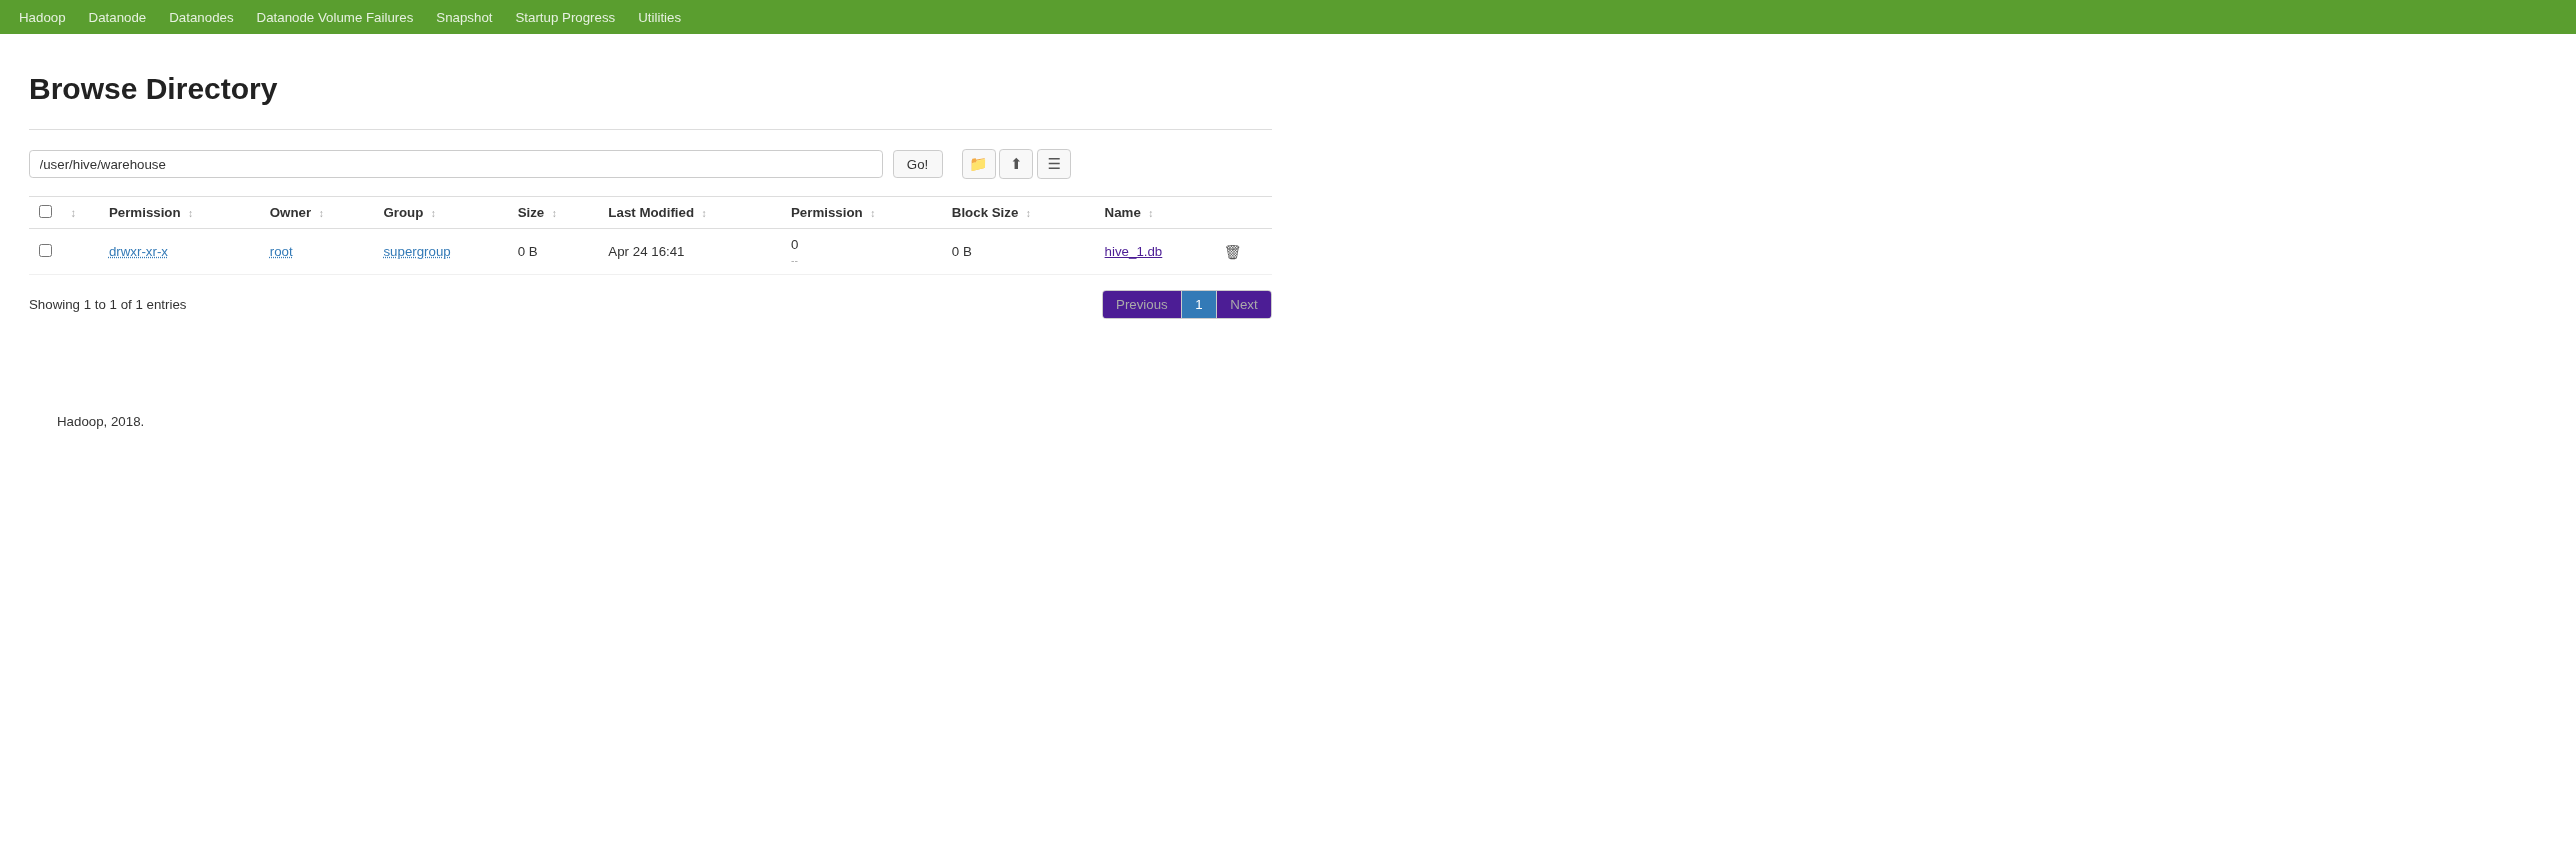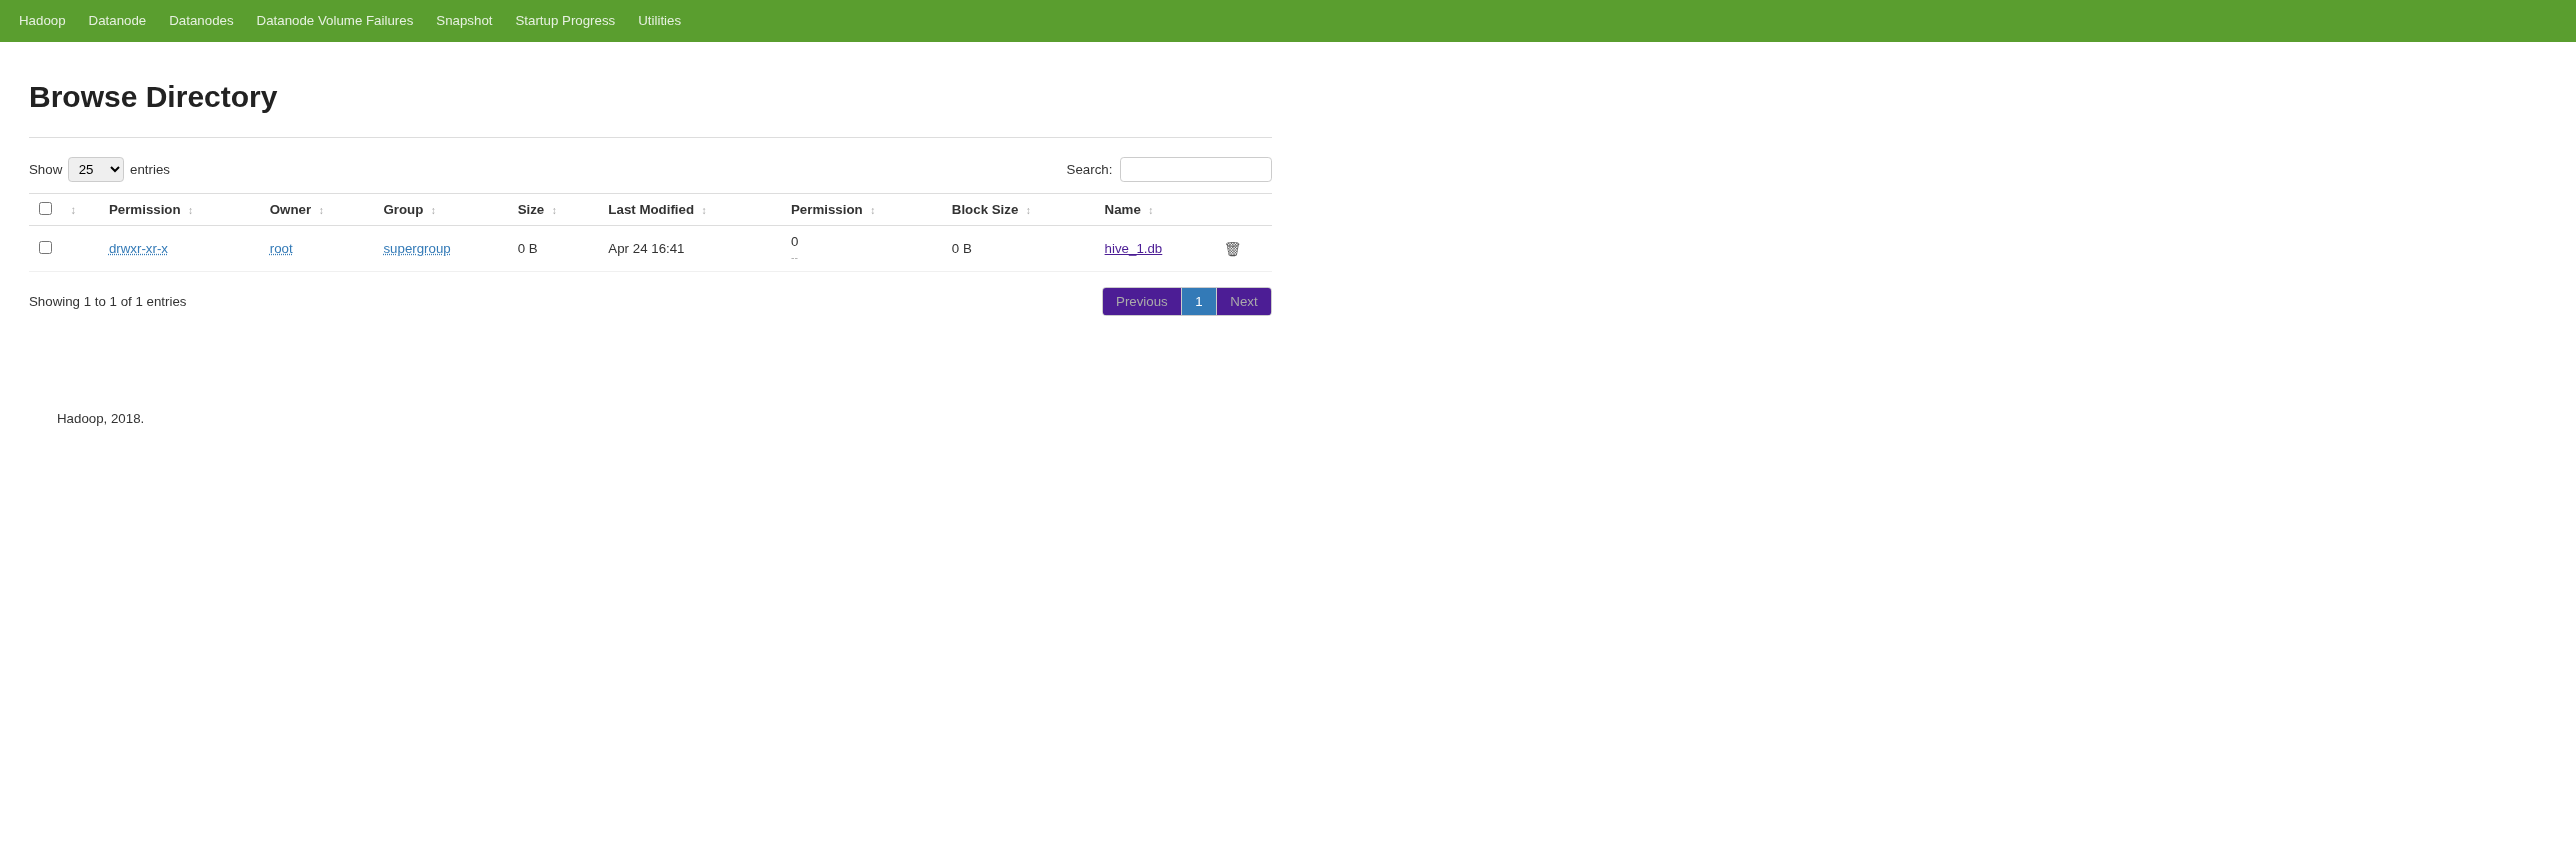--- a/index.html
+++ b/index.html
@@ -1,24 +1,24 @@
 <!DOCTYPE html>
 <html style="font-size:15px"><head>
   <meta charset="utf-8">
   <style>
     * { box-sizing: border-box; margin: 0; padding: 0; }
     body { font-family: -apple-system, BlinkMacSystemFont, "Segoe UI", Helvetica, Arial, sans-serif; font-size: 13.3px; background: #fff; color: #333; }
 
     
     .top-nav {
       background: #5a9e2f;
-      padding: 13px 19px;
-      display: flex;
-      align-items: flex-start;
-      height: 42px;
+      padding: 4px 19px;
+      display: flex;
+      align-items: center;
+      height: 34px;
       gap: 23px;
     }
     .top-nav a {
       color: rgba(255,255,255,0.85);
       text-decoration: none;
       font-size: 13.3px;
     }
 
     
     .main-content {
@@ -217,37 +217,36 @@
   <a href="#">Datanode Volume Failures</a>
   <a href="#">Snapshot</a>
   <a href="#">Startup Progress</a>
   <a href="#">Utilities</a>
 </nav>
 
 <div class="main-content">
   <h1 class="page-title">Browse Directory</h1>
   <hr class="divider">
 
-
-  <div class="controls-row">
-    <div class="show-entries">
-      <span>Show</span>
-      <select class="show-select">
-        <option value="25">25</option>
-        <option value="10">10</option>
-        <option value="50">50</option>
-        <option value="100">100</option>
-      </select>
-      <span>entries</span>
-    </div>
-    <div class="search-row">
-      <span class="search-label">Search:</span>
-      <input class="search-input" type="text" style="">
+  <div class="path-bar">
+    <input class="path-input" type="text" value="/user/hive/warehouse" style="">
+    <button class="go-btn">Go!</button>
+    <div class="icon-btns">
+      <button class="icon-btn" title="Open folder">
+        <span>📁</span>
+      </button>
+      <button class="icon-btn" title="Upload">
+        <span>⬆</span>
+      </button>
+      <button class="icon-btn" title="List view">
+        <span>☰</span>
+      </button>
     </div>
   </div>
+
 
   <table>
     <thead>
       <tr>
         <th class="checkbox-col">
           <input type="checkbox" style="">
         </th>
         <th>
           <span style="color:#aaa; font-size:11.4px;">↕</span>
         </th>

